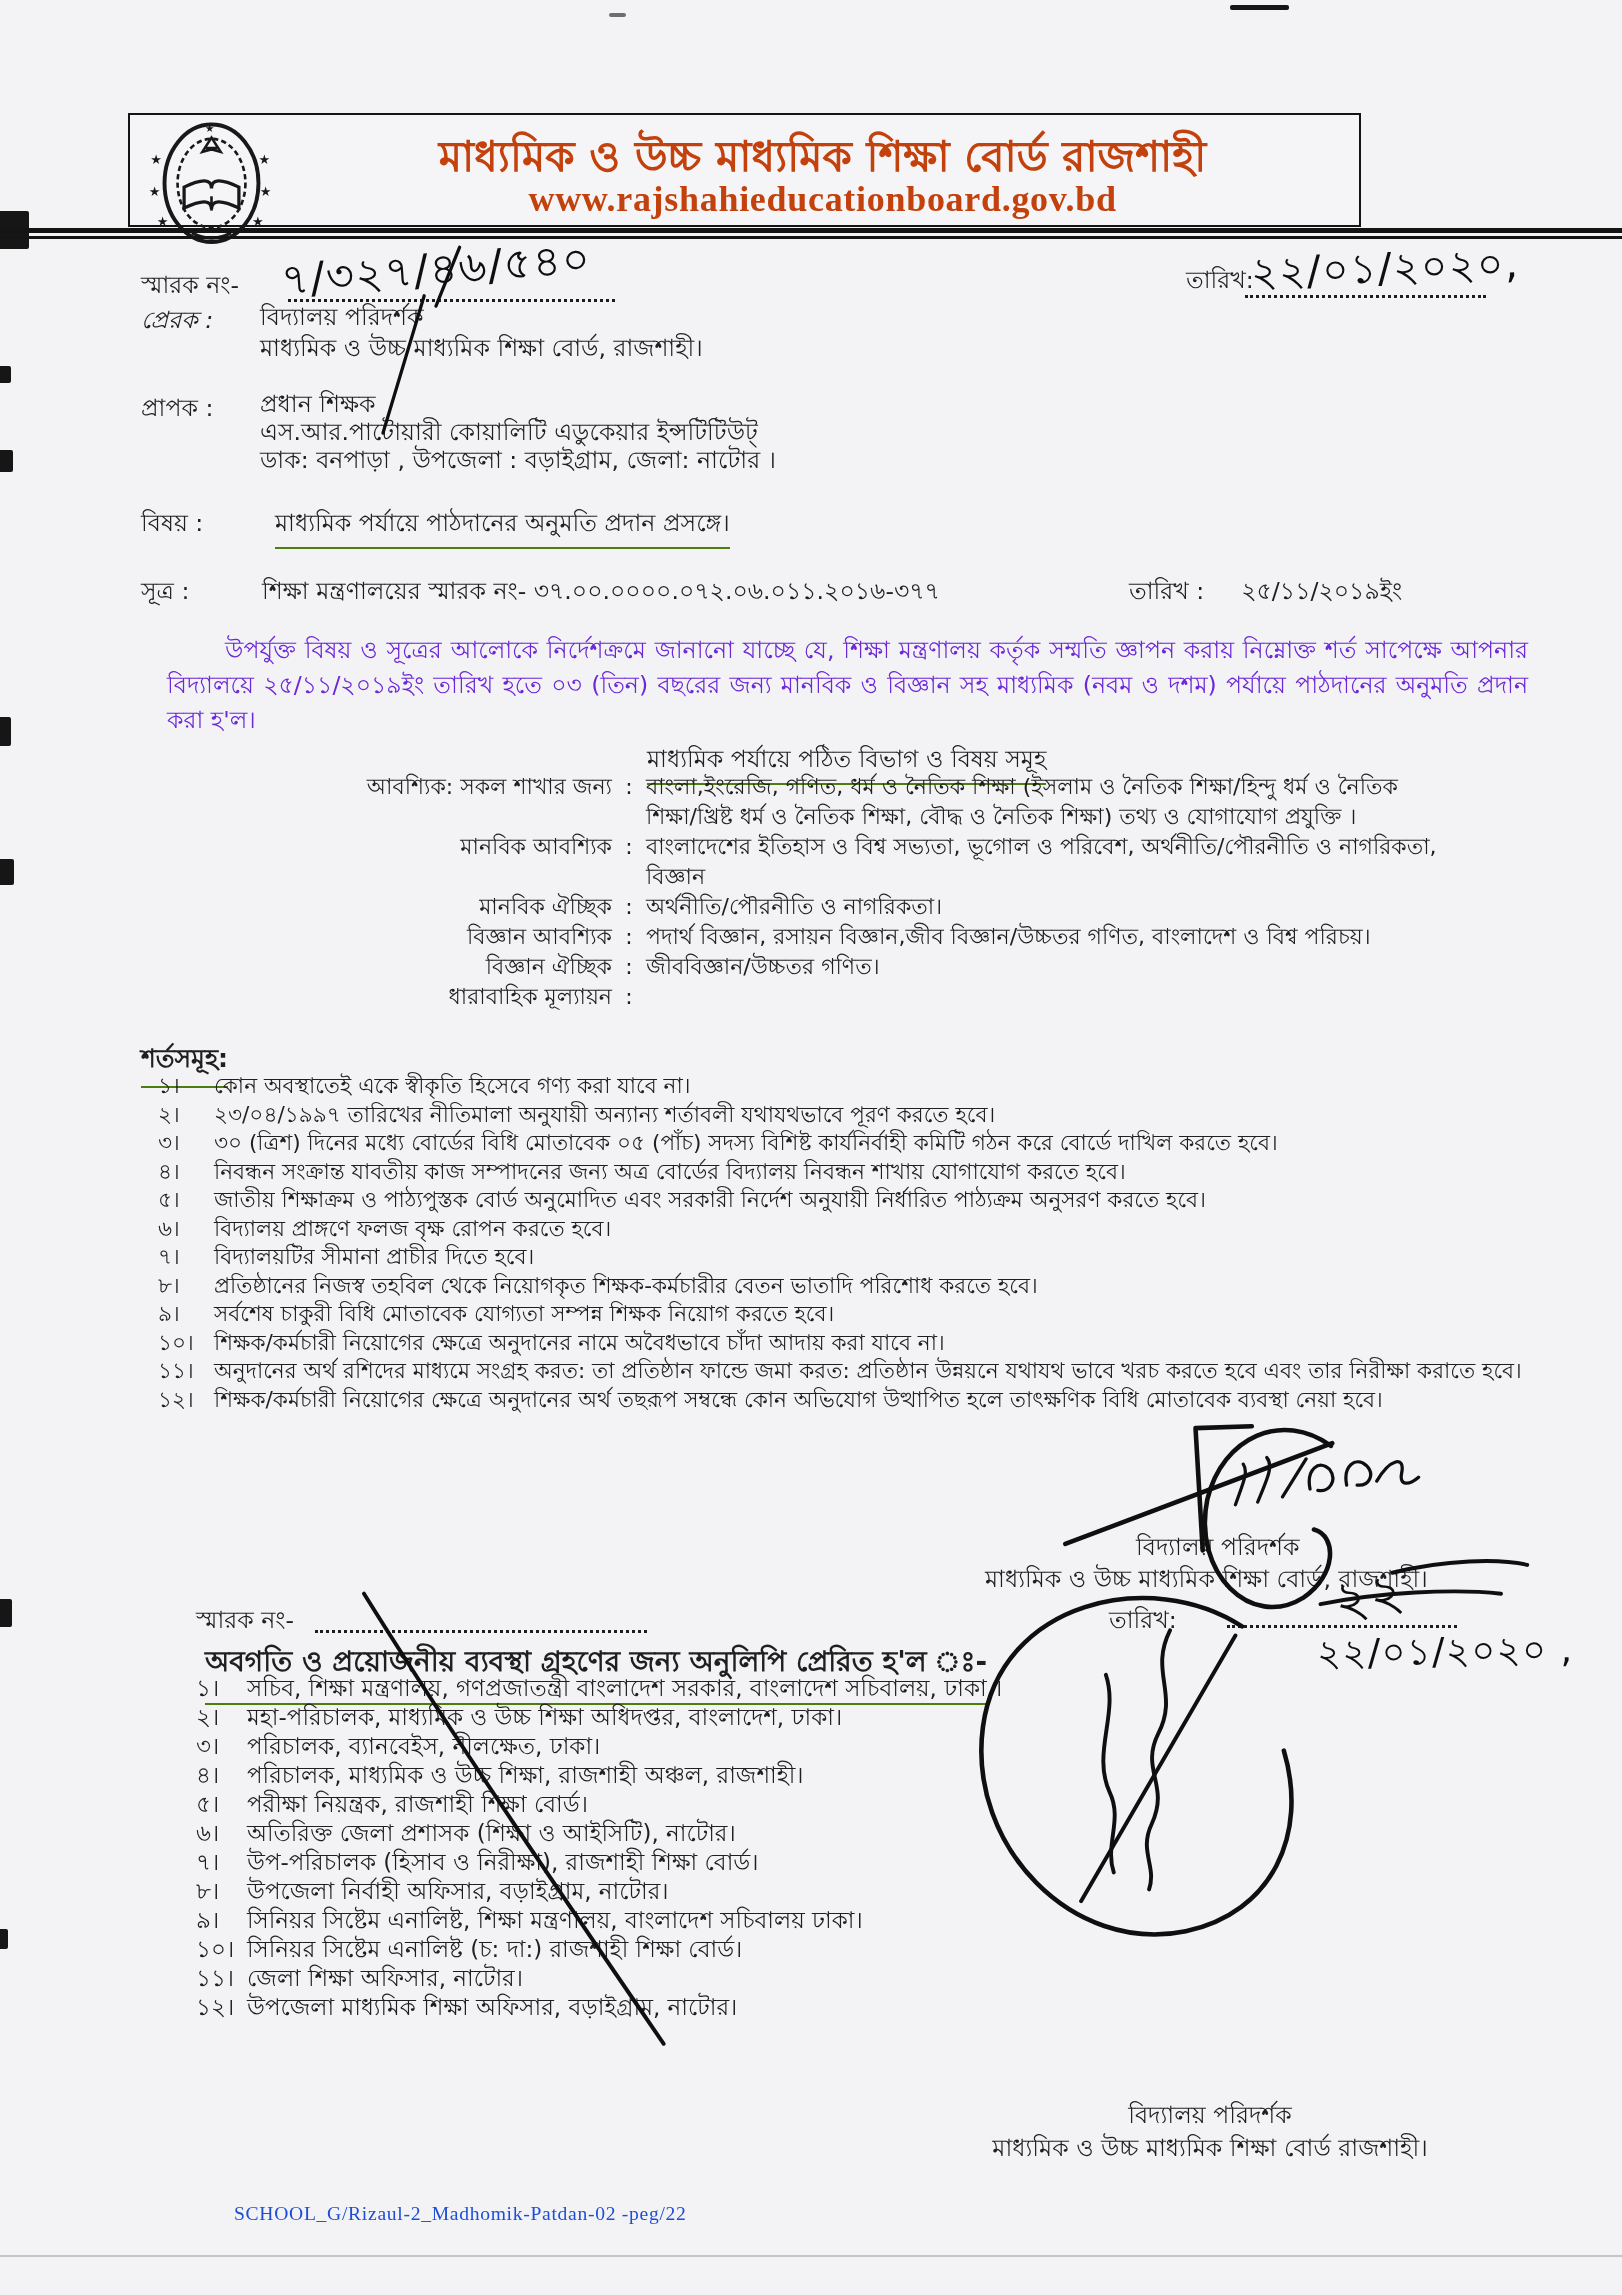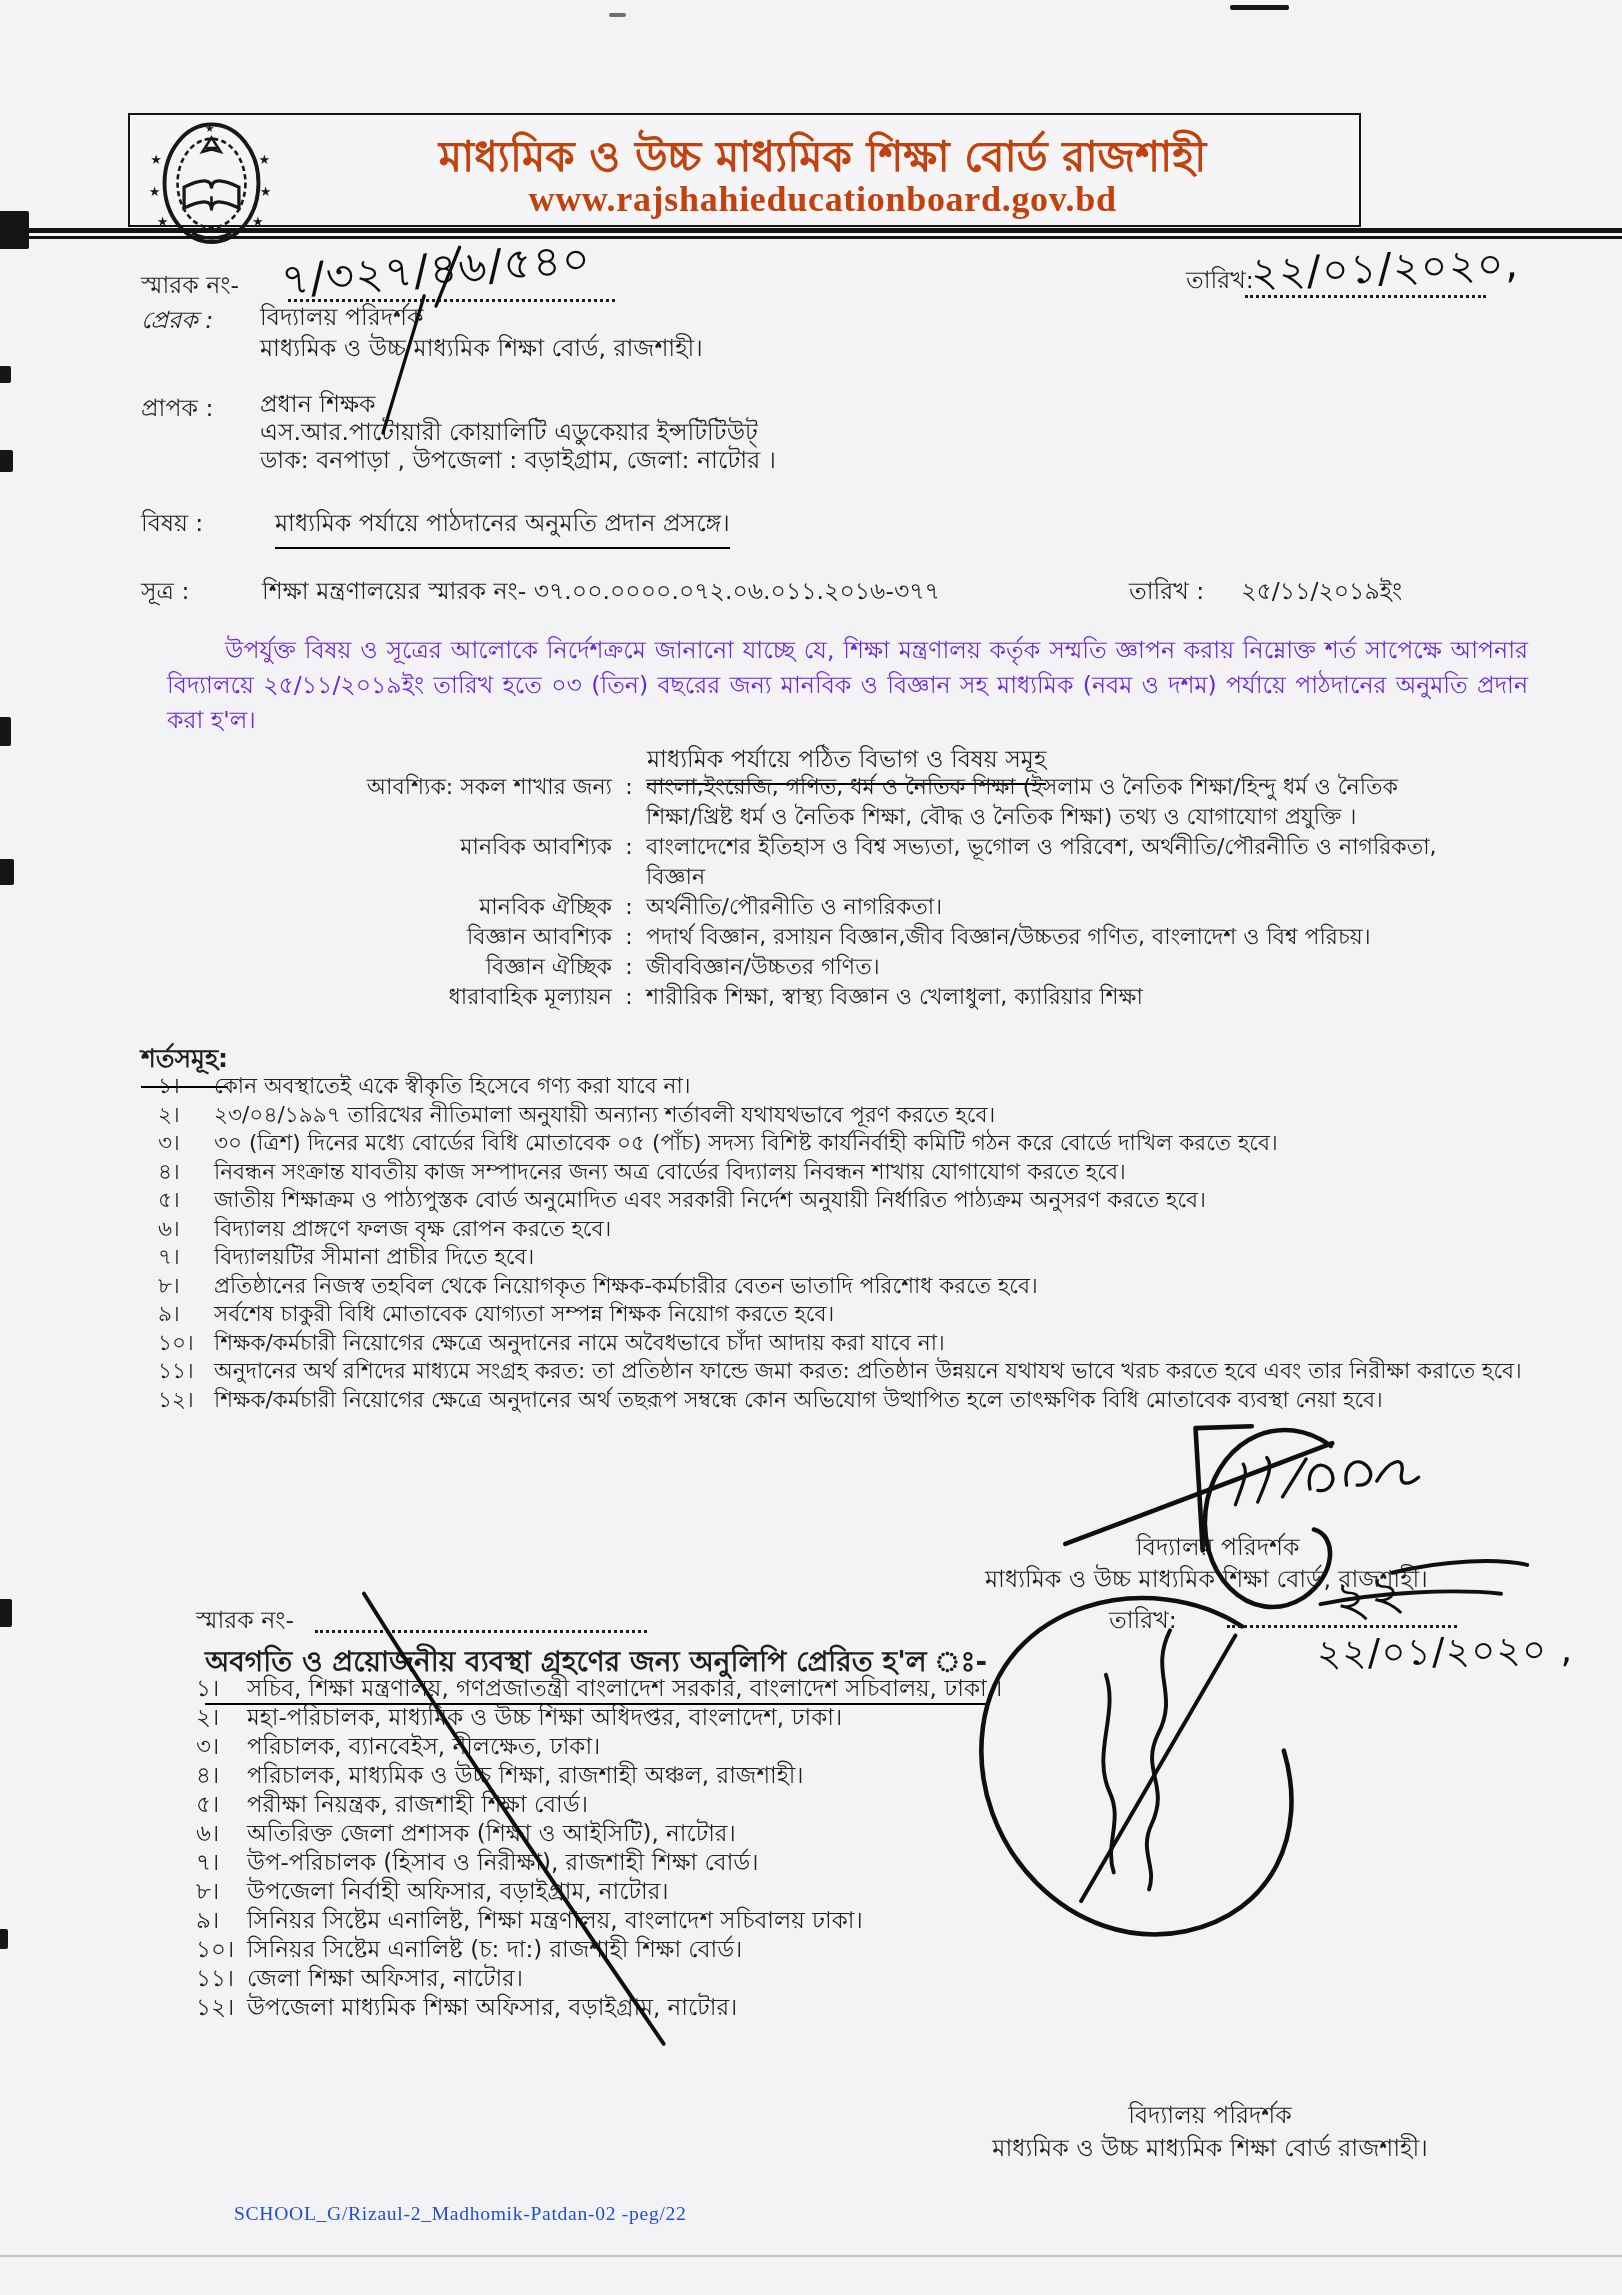--- a/index.html
+++ b/index.html
@@ -3,21 +3,21 @@
 <meta charset="utf-8">
 <style>
   html,body{margin:0;padding:0;background:#e8e8ea;}
   .page{position:relative;width:1623px;height:2295px;background:#f3f3f5;overflow:hidden;
         font-family:"DejaVu Sans","Liberation Sans",sans-serif;color:#222;}
   .abs{position:absolute;}
   .bn{font-family:"DejaVu Sans","Liberation Sans",sans-serif;color:#1f1f1f;}
   .serif{font-family:"Liberation Serif","DejaVu Serif",serif;}
   .rule{position:absolute;background:#141414;}
   .dots{position:absolute;border-bottom:3.9px dotted #1c1c1c;height:1.3px;}
-  .uline{border-bottom:2px solid #000000;padding-bottom:3.3px;}
+  .uline{border-bottom:2px solid #4d7c0f;padding-bottom:3.3px;}
   .hw{position:absolute;color:#0e0e0e;font-weight:normal;letter-spacing:1.3px;white-space:nowrap;}
   .header-box{position:absolute;left:128px;top:113px;width:1229px;height:110px;border:2.6px solid #141414;background:#f5f5f7;}
   .hdr-title{position:absolute;left:164px;right:7.9px;top:9.2px;text-align:center;font-size:42px;font-weight:bold;color:#c2410c;white-space:nowrap;}
   .hdr-web{position:absolute;left:164px;right:7.9px;top:63px;text-align:center;font-size:36px;font-weight:bold;color:#c2410c;letter-spacing:0.7px;}
   .label{font-size:23.6px;white-space:nowrap;}
   .lines div{white-space:nowrap;font-size:23.6px;}
   .para{font-size:23.6px;line-height:35px;text-align:justify;text-indent:58px;color:#6d28d9;}
   .ttitle{font-size:23.6px;white-space:nowrap;}
   .trow{display:flex;align-items:flex-start;font-size:22px;line-height:30px;}
   .tlabel{width:350px;text-align:right;white-space:nowrap;flex:none;}
@@ -133,21 +133,20 @@
         <div class="tval">পদার্থ বিজ্ঞান, রসায়ন বিজ্ঞান,জীব বিজ্ঞান/উচ্চতর গণিত, বাংলাদেশ ও বিশ্ব পরিচয়।</div>
       </div>
       <div class="trow bn">
         <div class="tlabel">বিজ্ঞান ঐচ্ছিক</div>
         <div class="tcolon">:</div>
         <div class="tval">জীববিজ্ঞান/উচ্চতর গণিত।</div>
       </div>
       <div class="trow bn">
         <div class="tlabel">ধারাবাহিক মূল্যায়ন</div>
         <div class="tcolon">:</div>
-        <div class="tval">শারীরিক শিক্ষা, স্বাস্থ্য বিজ্ঞান ও খেলাধুলা, ক্যারিয়ার শিক্ষা</div>
       </div>
     </div>
 
   <div class="abs bn uline" style="left:141px;top:1039px;font-size:25px;font-weight:bold;border-bottom-width:2.6px;padding-bottom:3.9px;">শর্তসমূহ:</div>
   <div class="abs" style="left:158px;top:1072px;width:1440px;">
 
   <div class="cond-item bn">
         <div class="num">১।</div>
         <div class="txt">কোন অবস্থাতেই একে স্বীকৃতি হিসেবে গণ্য করা যাবে না।</div>
       </div>

